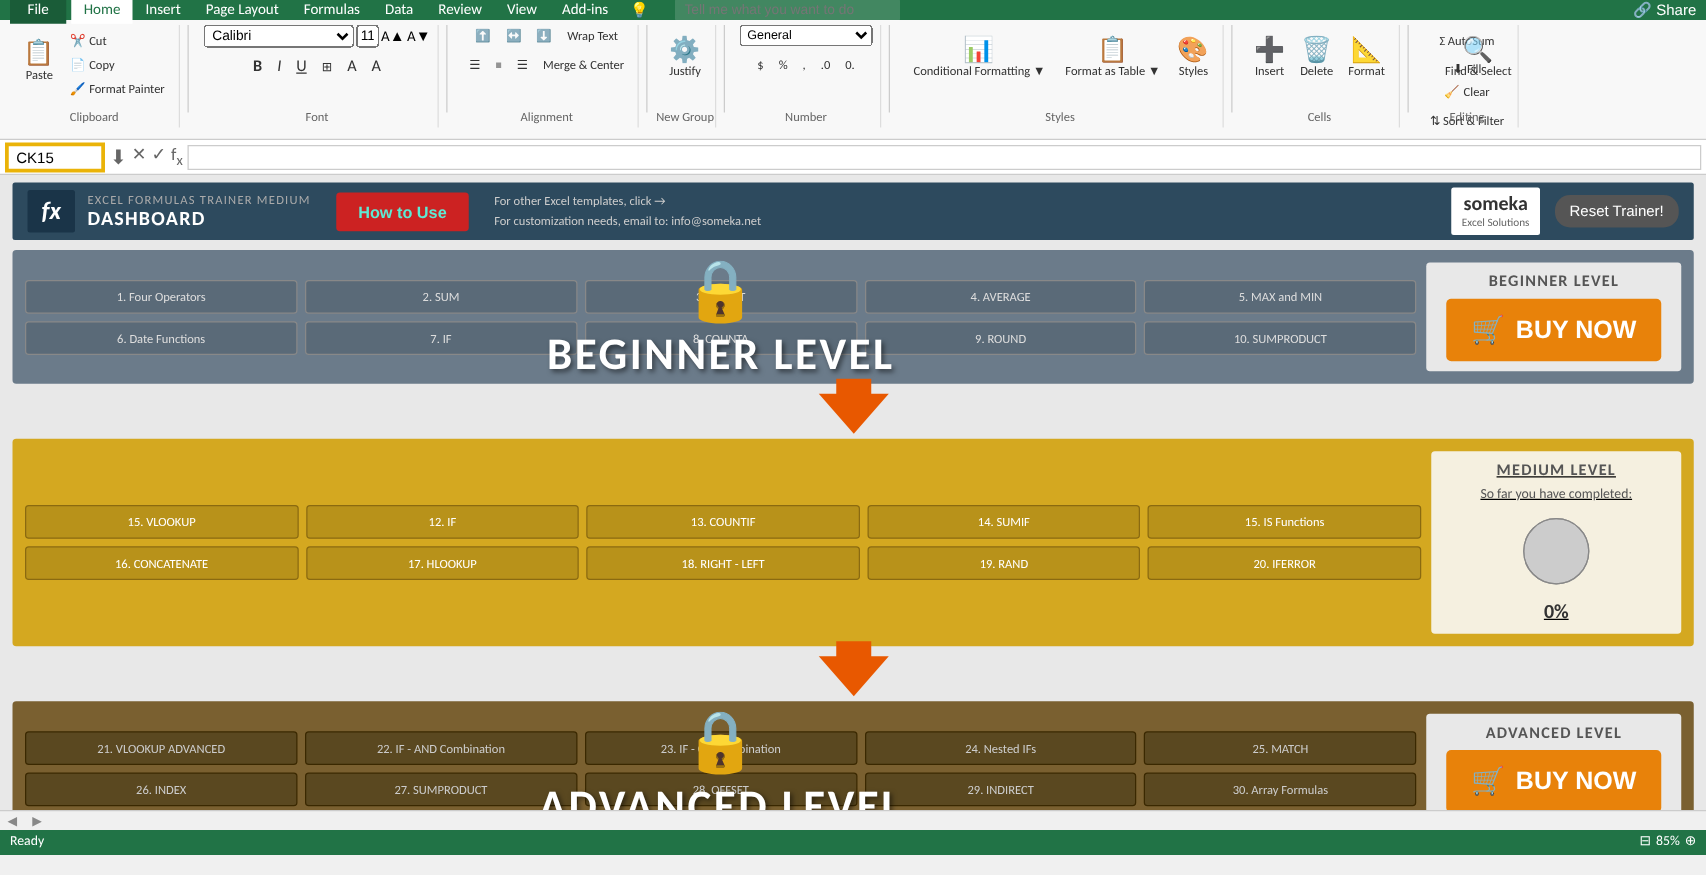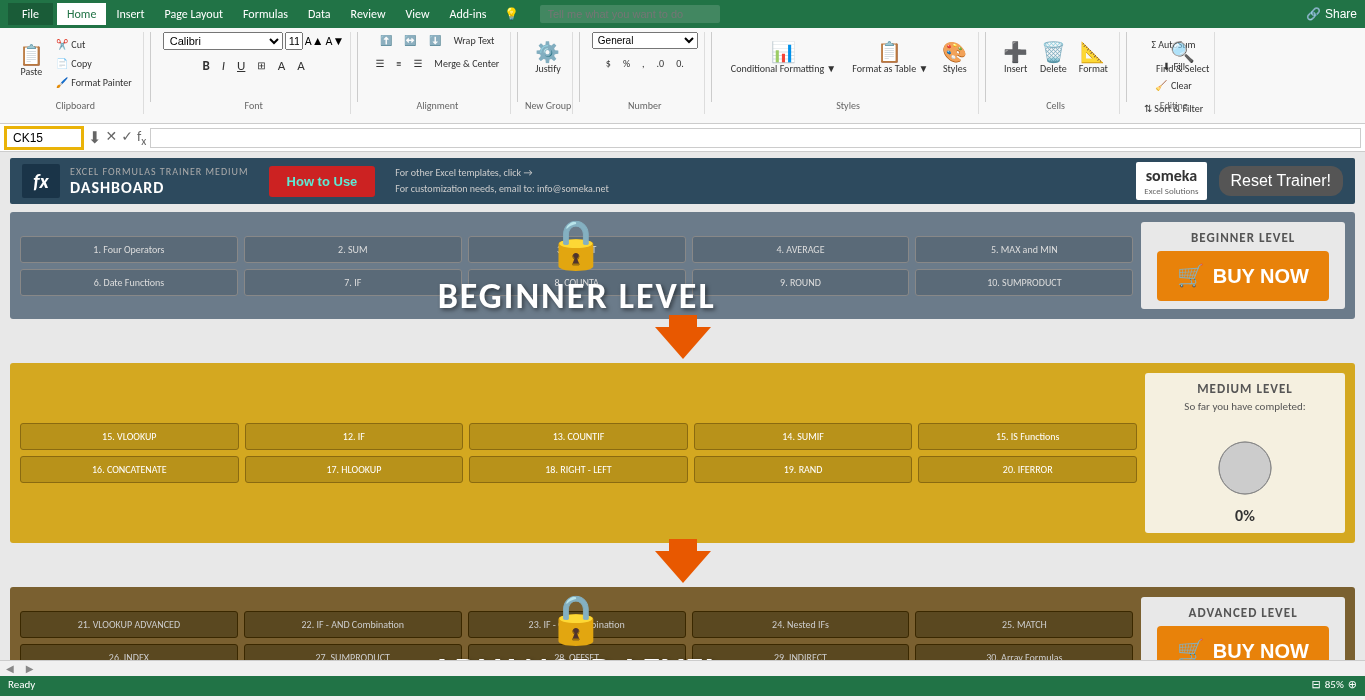--- a/index.html
+++ b/index.html
@@ -3,21 +3,21 @@
   <meta charset="utf-8">
   <style>
     * { box-sizing: border-box; margin: 0; padding: 0; }
     body { font-family: 'Calibri', Arial, sans-serif; background: #f0f0f0; overflow: hidden; width: 1365px; height: 700px; }
 
     
     .menu-bar {
       background: #217346;
       display: flex;
       align-items: center;
-      height: 28px;
+      height: 16px;
       padding: 0 8px;
       color: white;
       font-size: 12px;
     }
     .menu-bar .file-btn {
       background: #1a5c38;
       padding: 4px 14px;
       margin-right: 4px;
       cursor: pointer;
       font-size: 12px;
@@ -184,21 +184,21 @@
       align-items: center;
       margin-right: 12px;
     }
     .dash-header .logo-area .logo-text { font-size: 16px; font-weight: bold; color: #333; }
     .dash-header .logo-area .logo-sub { font-size: 9px; color: #666; }
     .dash-header .reset-btn {
       background: #555;
       color: white;
       border: none;
       padding: 6px 12px;
-      font-size: 16px;
+      font-size: 12px;
       cursor: pointer;
       border-radius: 12px;
     }
 
     
     .level-section {
       border-radius: 3px;
       margin-bottom: 8px;
       padding: 10px;
       display: flex;
@@ -270,23 +270,24 @@
       justify-content: center;
     }
     .cart-icon { font-size: 22px; }
 
     .medium-buy-section {
       background: #f5f0e0;
       border-radius: 3px;
       padding: 8px 16px;
       min-width: 200px;
       text-align: center;
+      text-decoration: underline;
     }
     .medium-buy-section .level-title { font-size: 13px; font-weight: bold; color: #555; margin-bottom: 4px; letter-spacing: 1px; }
-    .medium-buy-section .completed-text { font-size: 11px; color: #555; margin-bottom: 21px; }
+    .medium-buy-section .completed-text { font-size: 11px; color: #555; margin-bottom: 6px; }
     .medium-buy-section .percent-text { font-size: 16px; font-weight: bold; color: #333; }
 
     
     .pie-chart {
       width: 60px;
       height: 60px;
       margin: 4px auto;
     }
 
     

